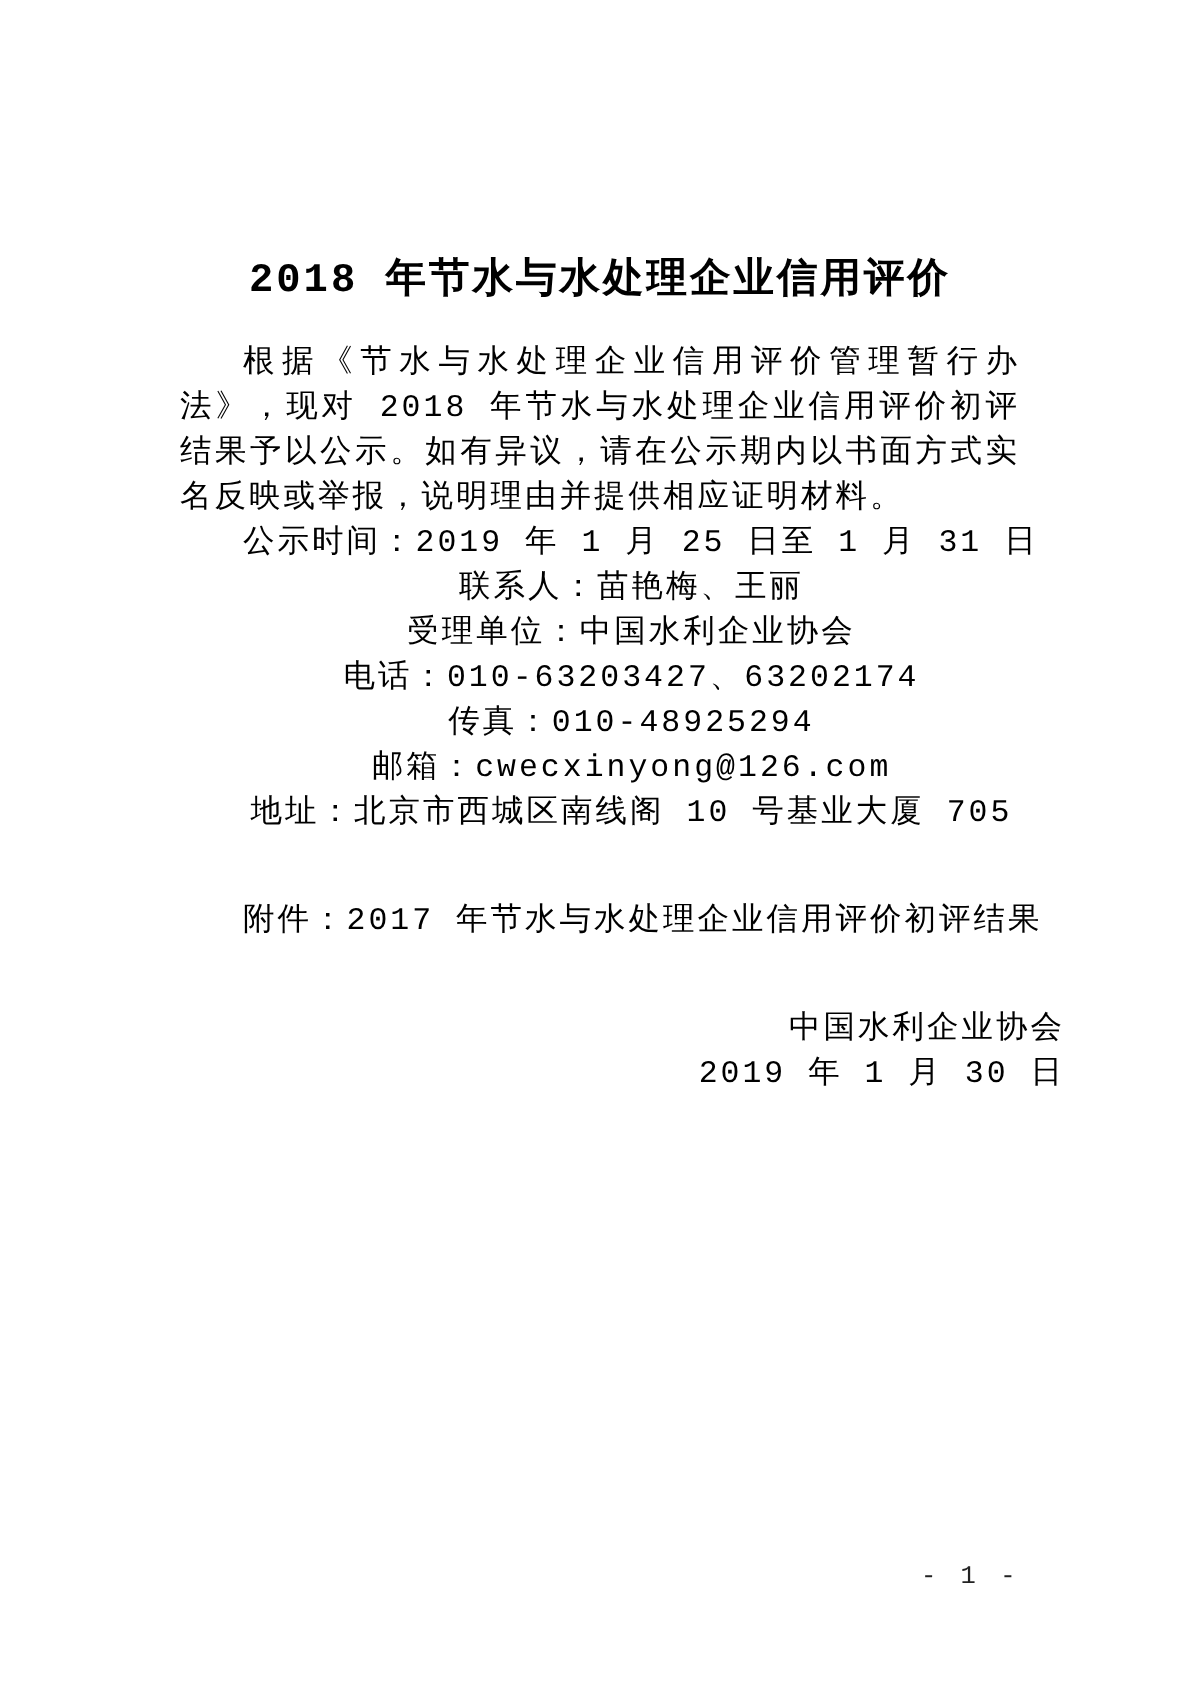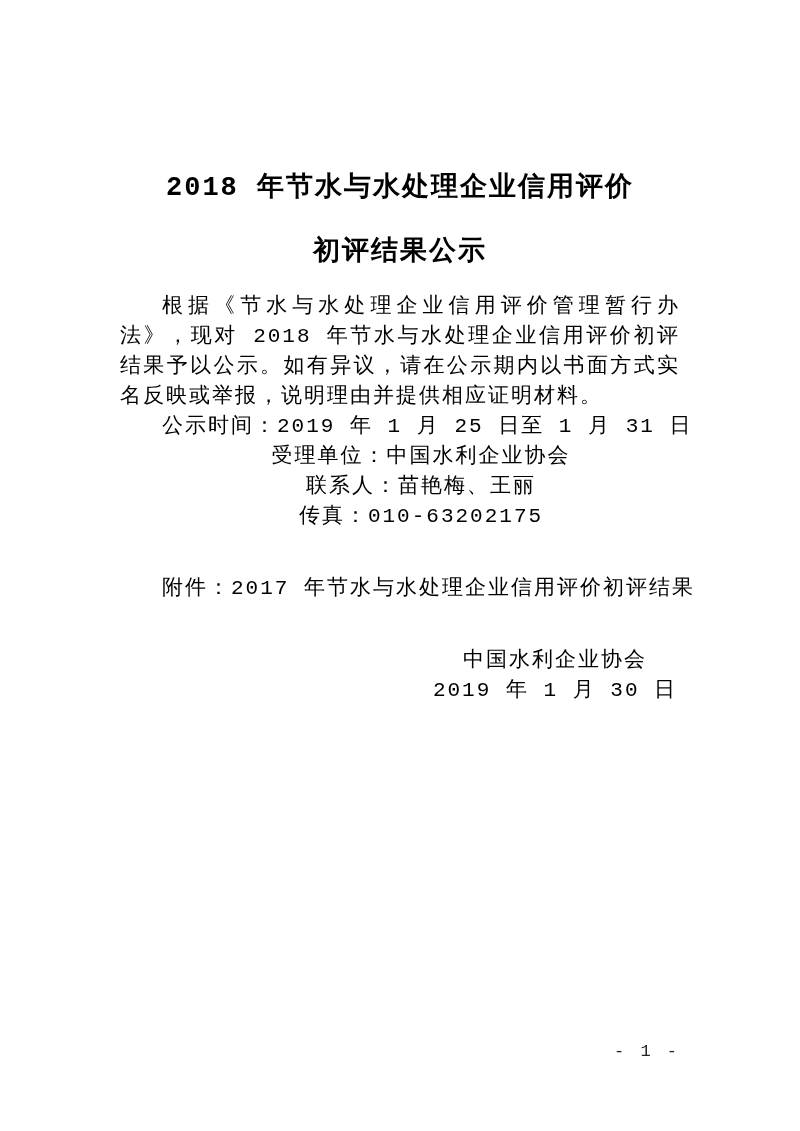--- a/index.html
+++ b/index.html
@@ -49,48 +49,51 @@
     text-indent: 2em;
     white-space: nowrap;
   }
   .signature-block {
     margin-left: 280px;
     width: 310px;
     text-align: center;
   }
   .signature-line {
     white-space: nowrap;
+    text-align: right;
   }
   .page-footer {
     position: absolute;
     top: 1026px;
     right: 120px;
     font-size: 17px;
     letter-spacing: 3px;
     color: #222222;
   }
 </style>
 </head>
 <body>
 
 <div class="page">
   <div class="content">
 
     <div class="title-block">
       <div class="title-line">2018 年节水与水处理企业信用评价</div>
-      <div class="title-line">初评结果公示</div>
     </div>
 
     <div class="body-text">
       <p class="para">根据《节水与水处理企业信用评价管理暂行办法》，现对 2018 年节水与水处理企业信用评价初评结果予以公示。如有异议，请在公示期内以书面方式实名反映或举报，说明理由并提供相应证明材料。</p>
 
       <div class="info-line">公示时间：2019 年 1 月 25 日至 1 月 31 日</div>
+      <div class="info-line">联系人：苗艳梅、王丽</div>
       <div class="info-line">受理单位：中国水利企业协会</div>
-      <div class="info-line">联系人：苗艳梅、王丽</div>
-      <div class="info-line">传真：010-63202175</div>
+      <div class="info-line">电话：010-63203427、63202174</div>
+      <div class="info-line">传真：010-48925294</div>
+      <div class="info-line">邮箱：cwecxinyong@126.com</div>
+      <div class="info-line">地址：北京市西城区南线阁 10 号基业大厦 705</div>
 
       <div class="spacer-line"></div>
 
       <div class="attachment-line">附件：2017 年节水与水处理企业信用评价初评结果</div>
 
       <div class="spacer-line"></div>
 
       <div class="signature-block">
         <div class="signature-line">中国水利企业协会</div>
         <div class="signature-line">2019 年 1 月 30 日</div>

